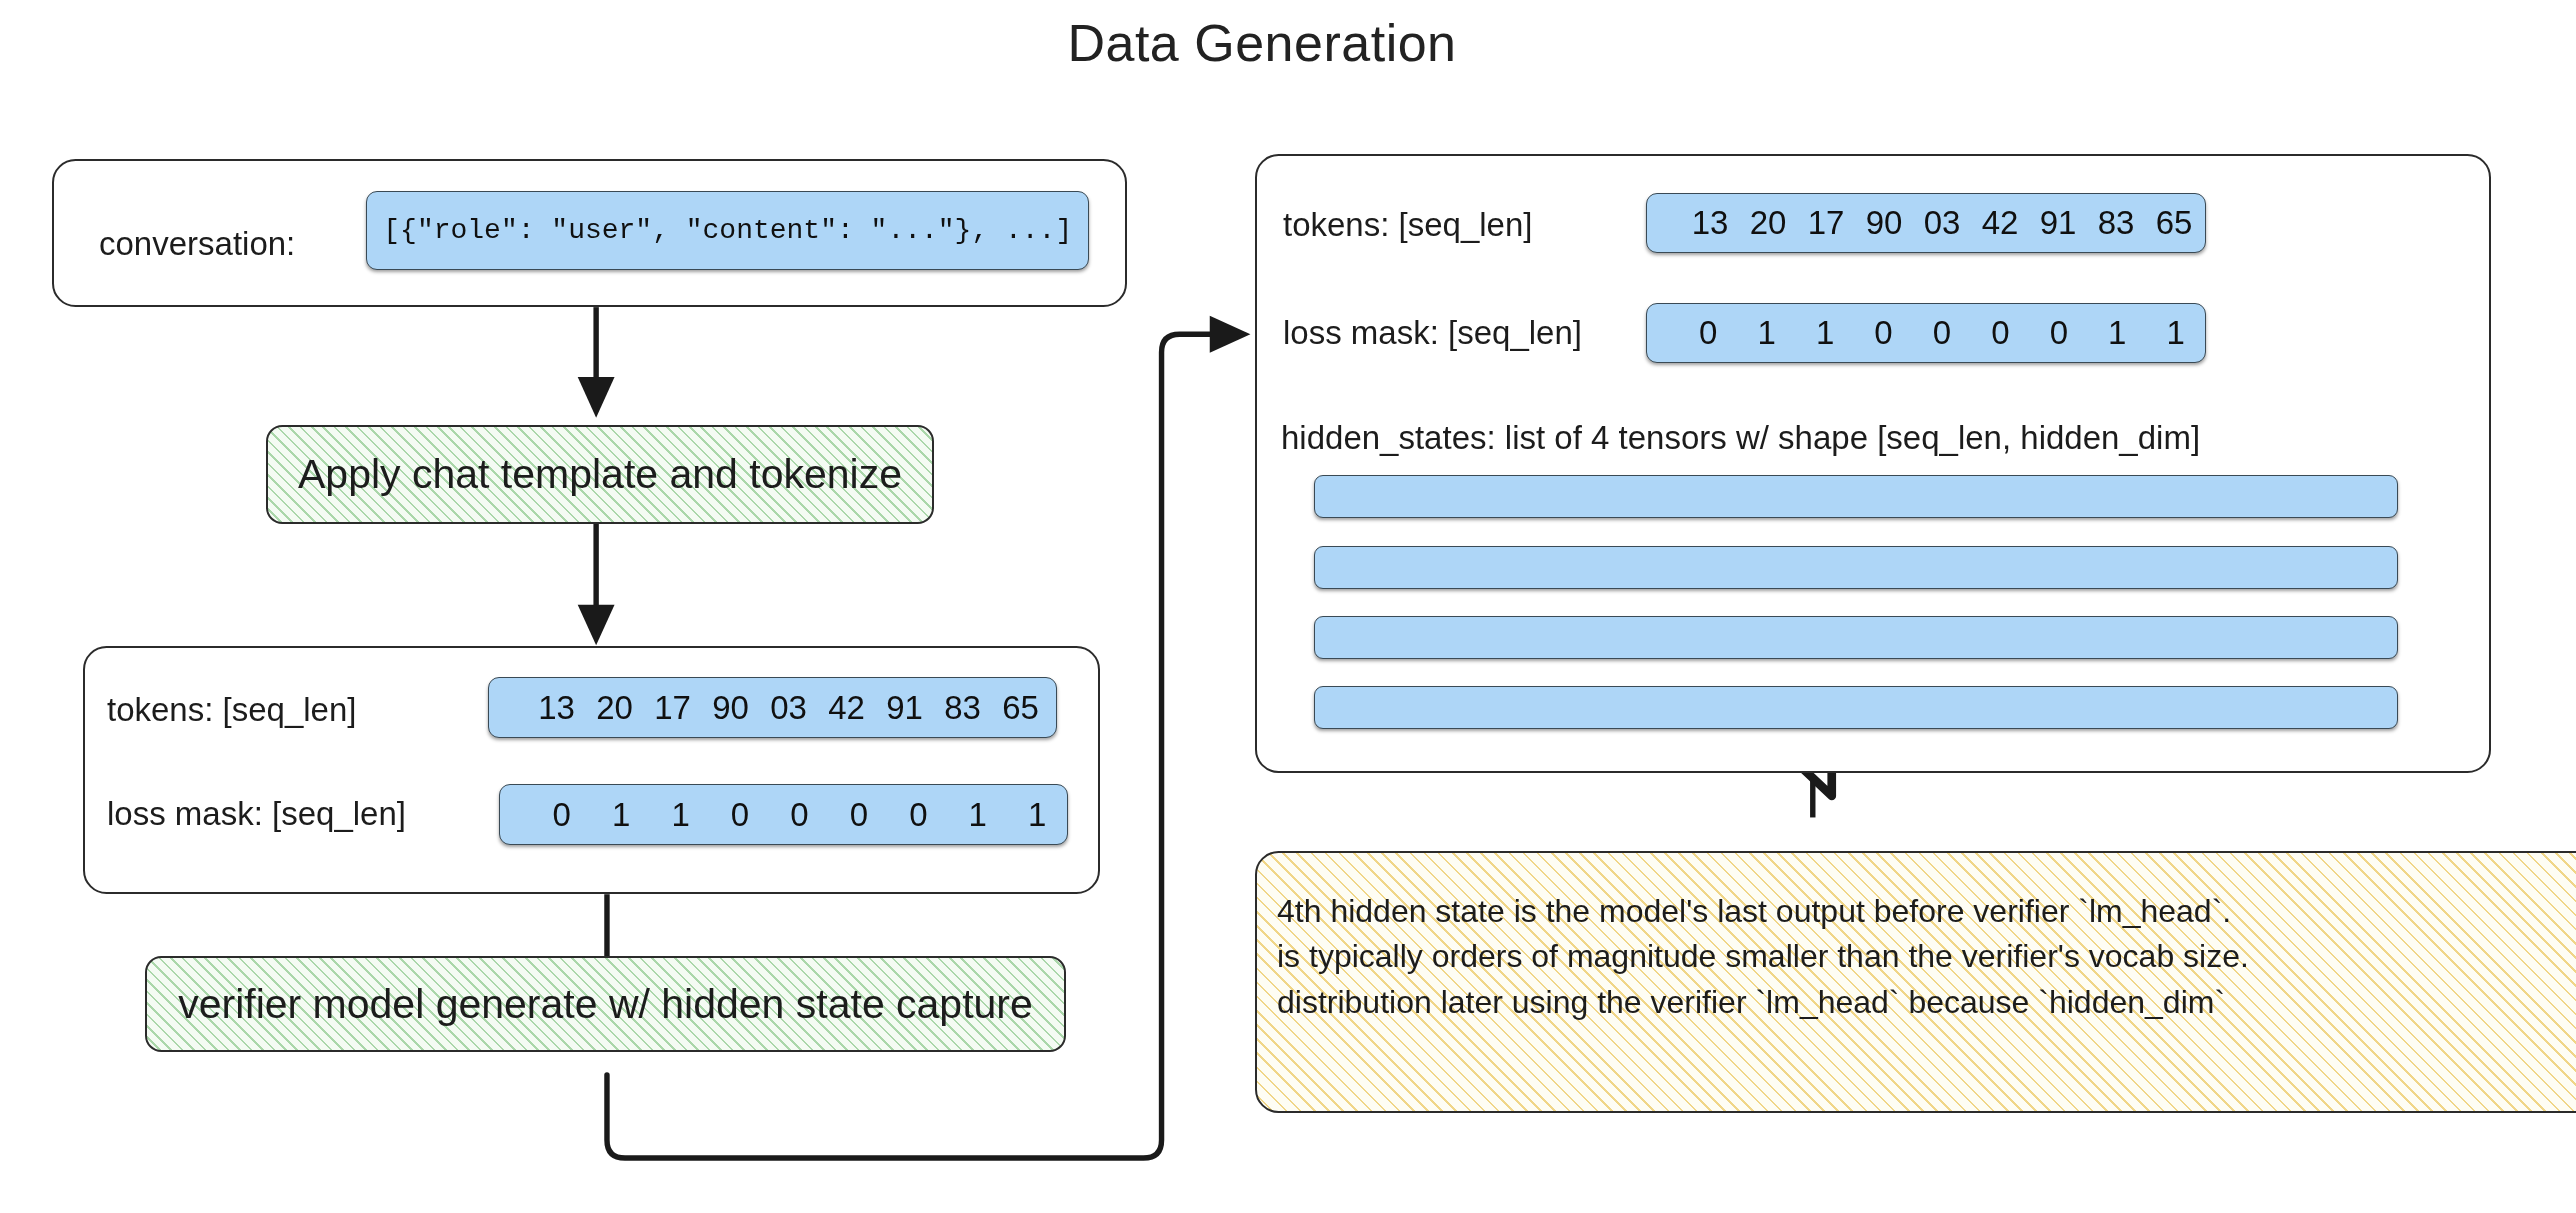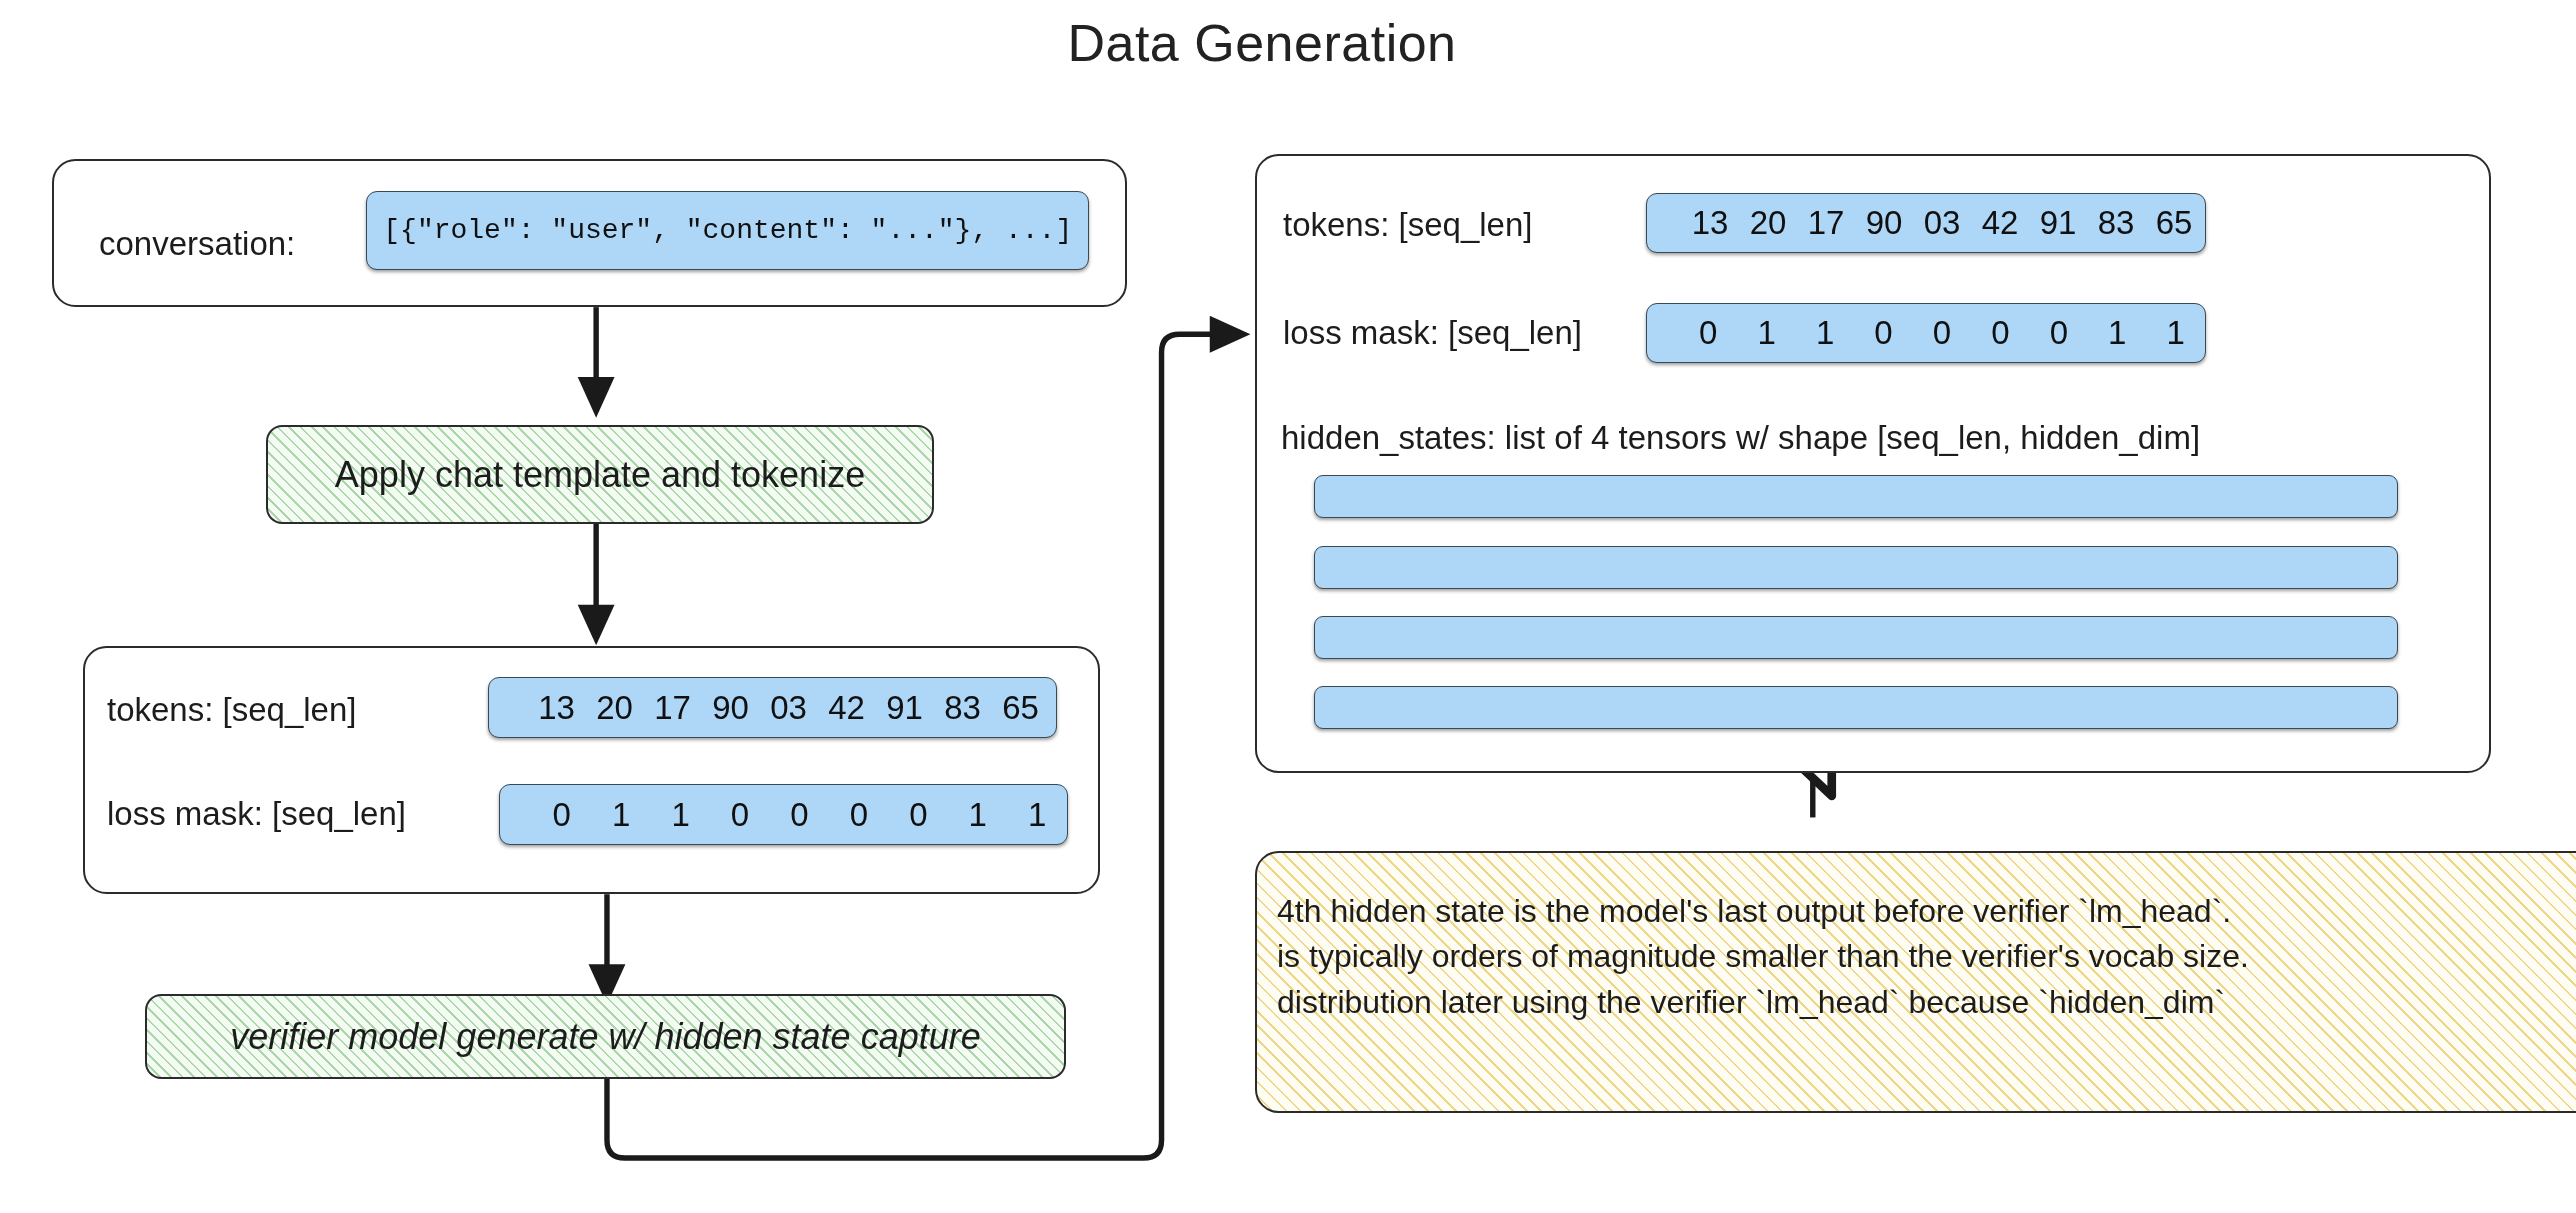--- a/index.html
+++ b/index.html
@@ -85,21 +85,21 @@
 
   
   .proc {
     position: absolute;
     box-sizing: border-box;
     border: 2.7px solid #2b2b2b;
     border-radius: 16.3px;
     display: flex;
     align-items: center;
     justify-content: center;
-    font-size: 36px;
+    font-size: 41px;
     color: #1c1c1c;
     background-color: #f4fbf3;
     background-image: repeating-linear-gradient(
       45deg,
       rgba(110, 185, 110, 0.55) 0px,
       rgba(110, 185, 110, 0.55) 1.8px,
       rgba(255,255,255,0) 1.8px,
       rgba(255,255,255,0) 8.1px
     );
   }
@@ -190,21 +190,21 @@
   <span class="n">1</span>
   <span class="n">1</span>
   <span class="n">0</span>
   <span class="n">0</span>
   <span class="n">0</span>
   <span class="n">0</span>
   <span class="n">1</span>
   <span class="n">1</span>
 </div>
 
-<div class="proc" style="left:145px; top:994px; width:921px; height:85px;font-style:italic;">verifier model generate w/ hidden state capture</div>
+<div class="proc" style="left:145px; top:956px; width:921px; height:96px;">verifier model generate w/ hidden state capture</div>
 
 <div class="card" style="left:1255px; top:154px; width:1236px; height:619px;">
 </div>
 
 <div class="field-label" style="left:1283px; top:206px;">tokens: [seq_len]</div>
 <div class="pill nums tokenrow" style="left:1646px; top:193px; width:560px; height:60px;">
   <span class="n">13</span>
   <span class="n">20</span>
   <span class="n">17</span>
   <span class="n">90</span>

